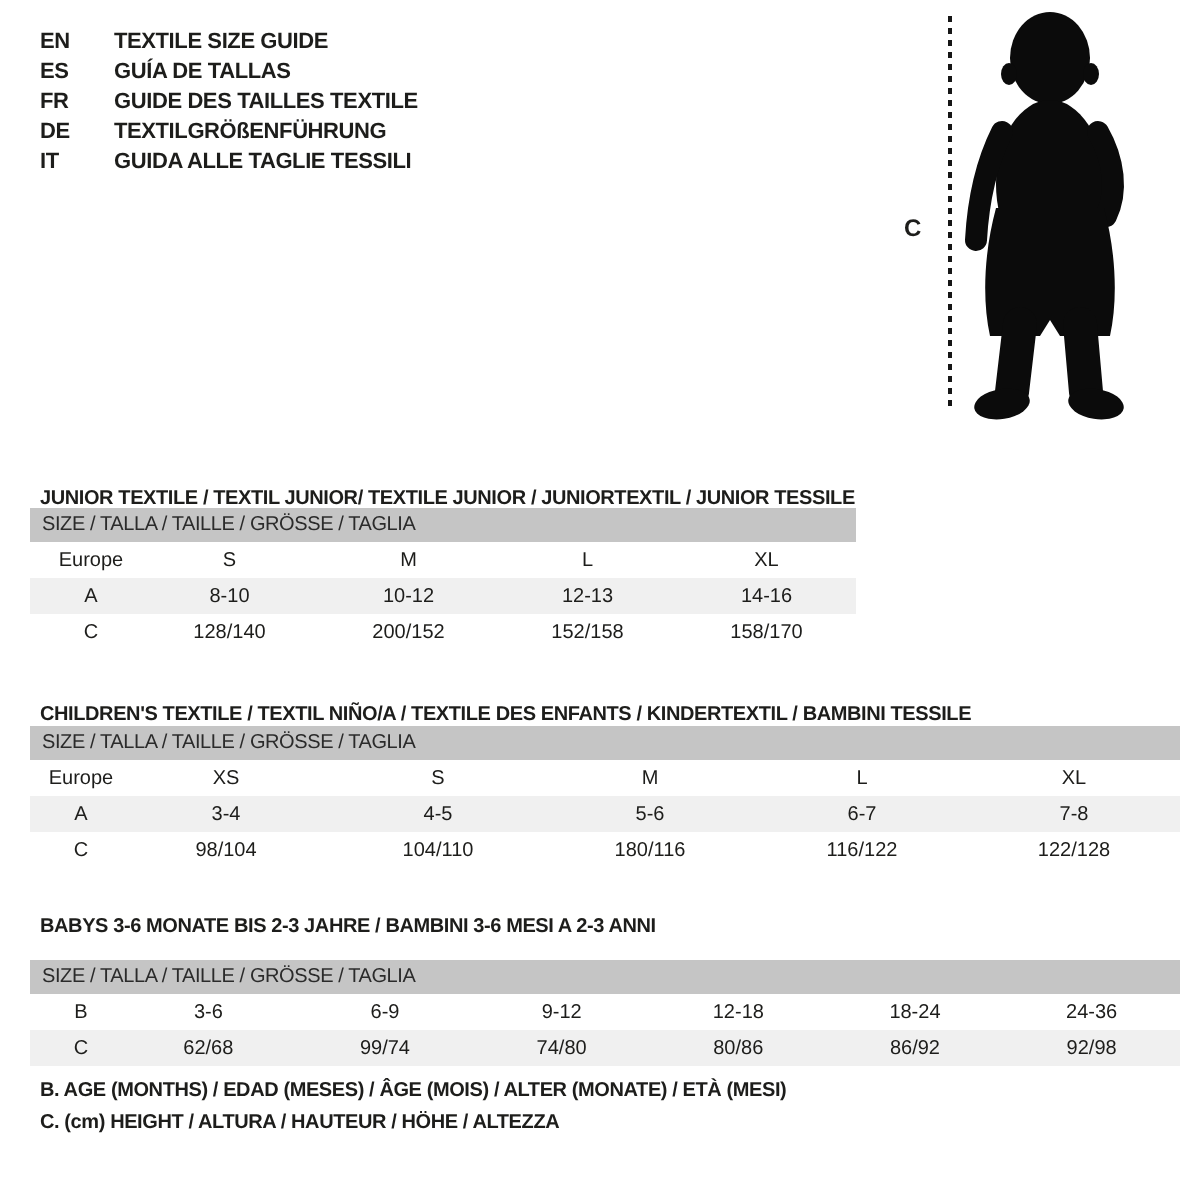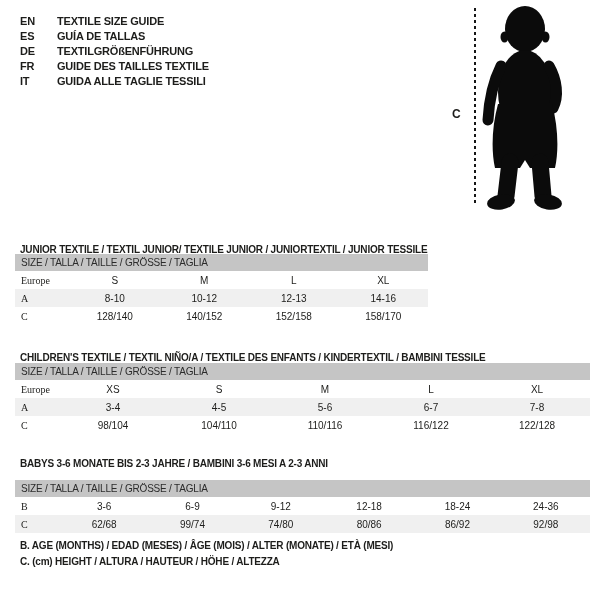--- a/index.html
+++ b/index.html
@@ -39,21 +39,21 @@
   .b-babies { top:464px; width:575px; }
   .size-bar {
     height:17px; line-height:17px; background:#c5c5c5; padding-left:6px;
     font-size:10px; color:#2b2b2b; letter-spacing:-0.2px; white-space:nowrap;margin-top:16px;
   }
   table.size-table { border-collapse:collapse; table-layout:fixed; width:100%; }
   table.size-table td {
     height:18px; text-align:center; font-size:10px; color:#1d1d1b;
     padding:0; white-space:nowrap; overflow:visible;
   }
-  table.size-table td.lbl { text-align:left; padding-left:6px;font-family:Liberation Serif, serif; }
+  table.size-table td.lbl { text-align:center; padding-left:6px; }
   tr.alt td { background:#f0f0f0; }
   .b-junior col.c-label { width:55px; }
   .b-children col.c-label, .b-babies col.c-label { width:45px; }
 
   
   .notes { position:absolute; left:20px; top:538px; }
   .note-line { font-weight:bold; font-size:10px; letter-spacing:-0.2px; line-height:15.5px; white-space:nowrap; }
 </style>
 </head>
 <body>
@@ -63,26 +63,26 @@
   <div class="hdr">
     <div class="hdr-row">
       <span class="hdr-code">EN</span>
       <span class="hdr-text">TEXTILE SIZE GUIDE</span>
     </div>
     <div class="hdr-row">
       <span class="hdr-code">ES</span>
       <span class="hdr-text">GUÍA DE TALLAS</span>
     </div>
     <div class="hdr-row">
+      <span class="hdr-code">FR</span>
+      <span class="hdr-text">GUIDE DES TAILLES TEXTILE</span>
+    </div>
+    <div class="hdr-row">
       <span class="hdr-code">DE</span>
       <span class="hdr-text">TEXTILGRÖßENFÜHRUNG</span>
-    </div>
-    <div class="hdr-row">
-      <span class="hdr-code">FR</span>
-      <span class="hdr-text">GUIDE DES TAILLES TEXTILE</span>
     </div>
     <div class="hdr-row">
       <span class="hdr-code">IT</span>
       <span class="hdr-text">GUIDA ALLE TAGLIE TESSILI</span>
     </div>
   </div>
 
   <div class="sil-line"></div>
   <div class="sil-label">C</div>
 
@@ -124,21 +124,21 @@
       <tr class="alt">
         <td class="lbl">A</td>
         <td>8-10</td>
         <td>10-12</td>
         <td>12-13</td>
         <td>14-16</td>
       </tr>
       <tr>
         <td class="lbl">C</td>
         <td>128/140</td>
-        <td>140/152</td>
+        <td>200/152</td>
         <td>152/158</td>
         <td>158/170</td>
       </tr>
       </tbody>
     </table>
   </div>
 
   <div class="sec-title t-children">CHILDREN'S TEXTILE / TEXTIL NIÑO/A / TEXTILE DES ENFANTS / KINDERTEXTIL / BAMBINI TESSILE</div>
   <div class="tbl-block b-children">
     <div class="size-bar">SIZE / TALLA / TAILLE / GRÖSSE / TAGLIA</div>
@@ -165,21 +165,21 @@
         <td>3-4</td>
         <td>4-5</td>
         <td>5-6</td>
         <td>6-7</td>
         <td>7-8</td>
       </tr>
       <tr>
         <td class="lbl">C</td>
         <td>98/104</td>
         <td>104/110</td>
-        <td>110/116</td>
+        <td>180/116</td>
         <td>116/122</td>
         <td>122/128</td>
       </tr>
       </tbody>
     </table>
   </div>
 
   <div class="sec-title t-babies">
     <div>BABYS 3-6 MONATE BIS 2-3 JAHRE / BAMBINI 3-6 MESI A 2-3 ANNI</div>
   </div>

